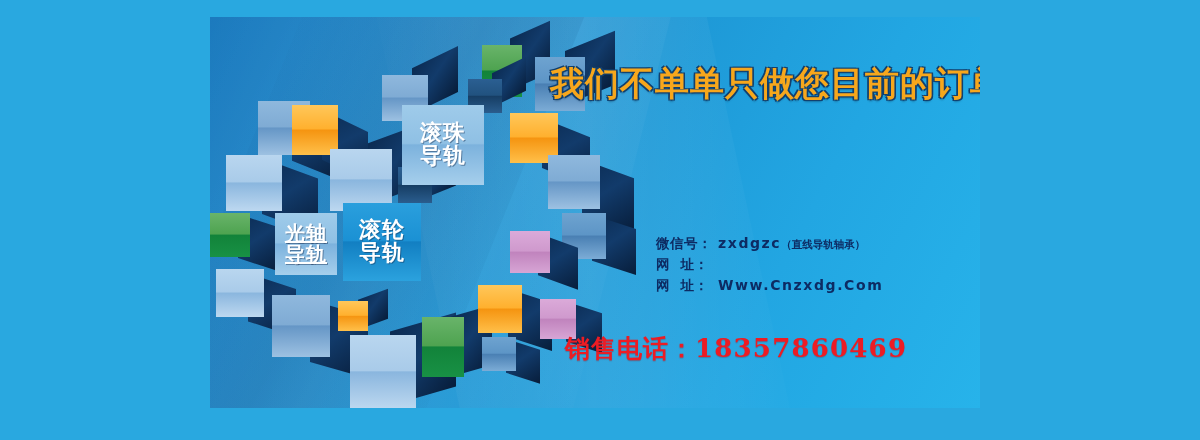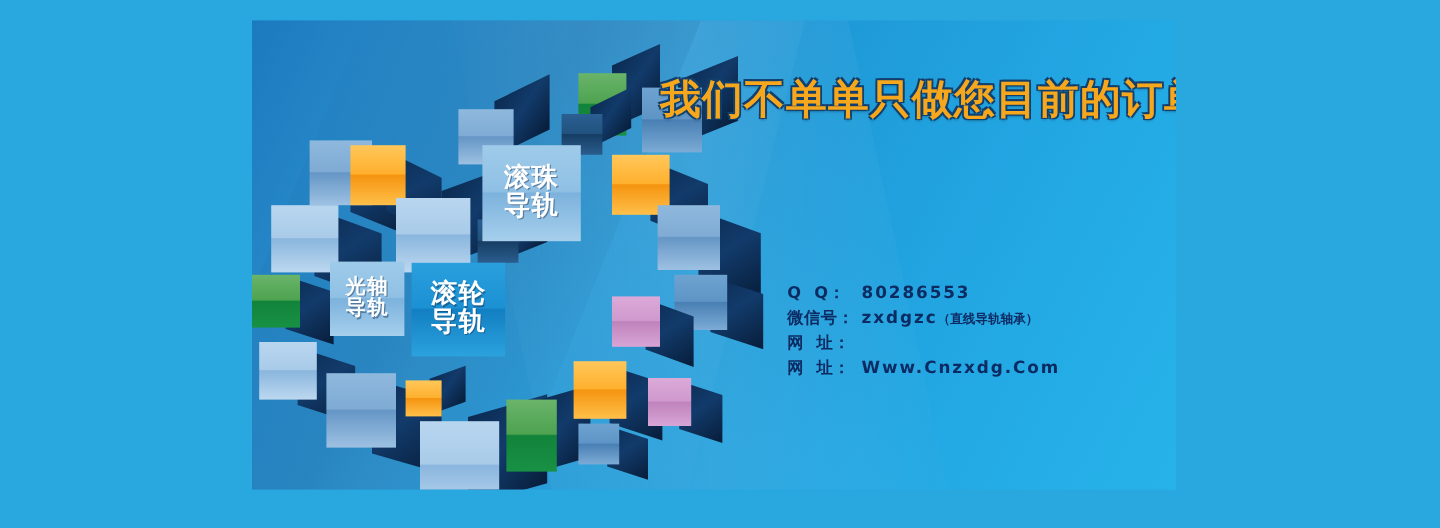--- a/index.html
+++ b/index.html
@@ -23,21 +23,21 @@
     background:linear-gradient(100deg,rgba(255,255,255,0) 0%,rgba(255,255,255,.10) 50%,rgba(255,255,255,0) 100%);
     transform:rotate(14deg);}
   .sweep.b{left:28%;top:-40%;width:42%;height:190%;
     background:linear-gradient(100deg,rgba(255,255,255,0) 0%,rgba(255,255,255,.09) 50%,rgba(255,255,255,0) 100%);
     transform:rotate(-12deg);}
   .sweep.c{left:2%;top:-20%;width:34%;height:150%;
     background:linear-gradient(100deg,rgba(8,60,110,0) 0%,rgba(8,60,110,.16) 50%,rgba(8,60,110,0) 100%);
     transform:rotate(22deg);}
 
   
-  #cubes{position:absolute;left:0;top:0;width:400px;height:391px;margin-top:16px;}
+  #cubes{position:absolute;left:0;top:0;width:400px;height:391px;}
   .cube{position:absolute;}
   
   .cube .body{
     position:absolute;left:0;top:0;width:100%;height:100%;
     background:linear-gradient(135deg,#0b2b52 0%,#123b6b 45%,#071d3a 100%);
     transform-origin:0 0;
   }
   .cube .face{
     position:absolute;left:0;top:0;width:100%;height:100%;
   }
@@ -58,22 +58,23 @@
     font-weight:bold;color:#ffffff;line-height:1.04;
     text-shadow:1px 1px 0 rgba(20,45,80,.45);
     letter-spacing:1px;
   }
   .tile span{display:block;}
   .tile.t-gunzhu{
     left:192px;top:88px;width:82px;height:80px;font-size:22px;
     background:linear-gradient(180deg,#9fcbea 0%,#8fc0e4 48%,#7cb2dd 50%,#a6cfec 100%);
   }
   .tile.t-guangzhou{
-    left:65px;top:185px;width:62px;height:62px;font-size:17px;
+    left:65px;top:196px;width:62px;height:62px;font-size:20px;
     background:linear-gradient(180deg,#9fcbea 0%,#8fc0e4 48%,#7cb2dd 50%,#a6cfec 100%);
+    text-decoration:underline;
   }
   .tile.t-gunlun{
     left:133px;top:186px;width:78px;height:78px;font-size:22px;
     background:linear-gradient(180deg,#2a9fdd 0%,#1b91d4 48%,#127fc2 50%,#2ba2de 100%);
   }
   .tile.t-sigang{
     left:215px;top:192px;width:56px;height:58px;font-size:16px;
     background:linear-gradient(180deg,#d7a7d5 0%,#cb98c9 48%,#bb85b9 50%,#d4a3d2 100%);
   }
 
@@ -239,36 +240,35 @@
       </div>
     </div>
 
     <div id="copy">
 
       <div class="headline" id="headline-1">我们不单单只做您目前的订单</div>
 
 
       <div id="contact">
 
-        <div class="crow">
-          <span class="clabel"><span class="sp">Q</span><span>Q</span><span>：</span></span>
-          <span class="cvalue">80286553</span>
-        </div>
 
         <div class="crow">
           <span class="clabel"><span>微信号</span><span>：</span></span>
           <span class="cvalue">zxdgzc</span>
           <span class="cnote">（直线导轨轴承）</span>
         </div>
 
         <div class="crow">
           <span class="clabel"><span class="sp">网</span><span>址</span><span>：</span></span>
         </div>
 
         <div class="crow">
           <span class="clabel"><span class="sp">网</span><span>址</span><span>：</span></span>
           <span class="cvalue">Www.Cnzxdg.Com</span>
         </div>
       </div>
 
+      <div id="phone">
+        <span>销售电话：</span><span class="num">18357860469</span>
+      </div>
     </div>
   </div>
 </div>
 
 </body></html>

